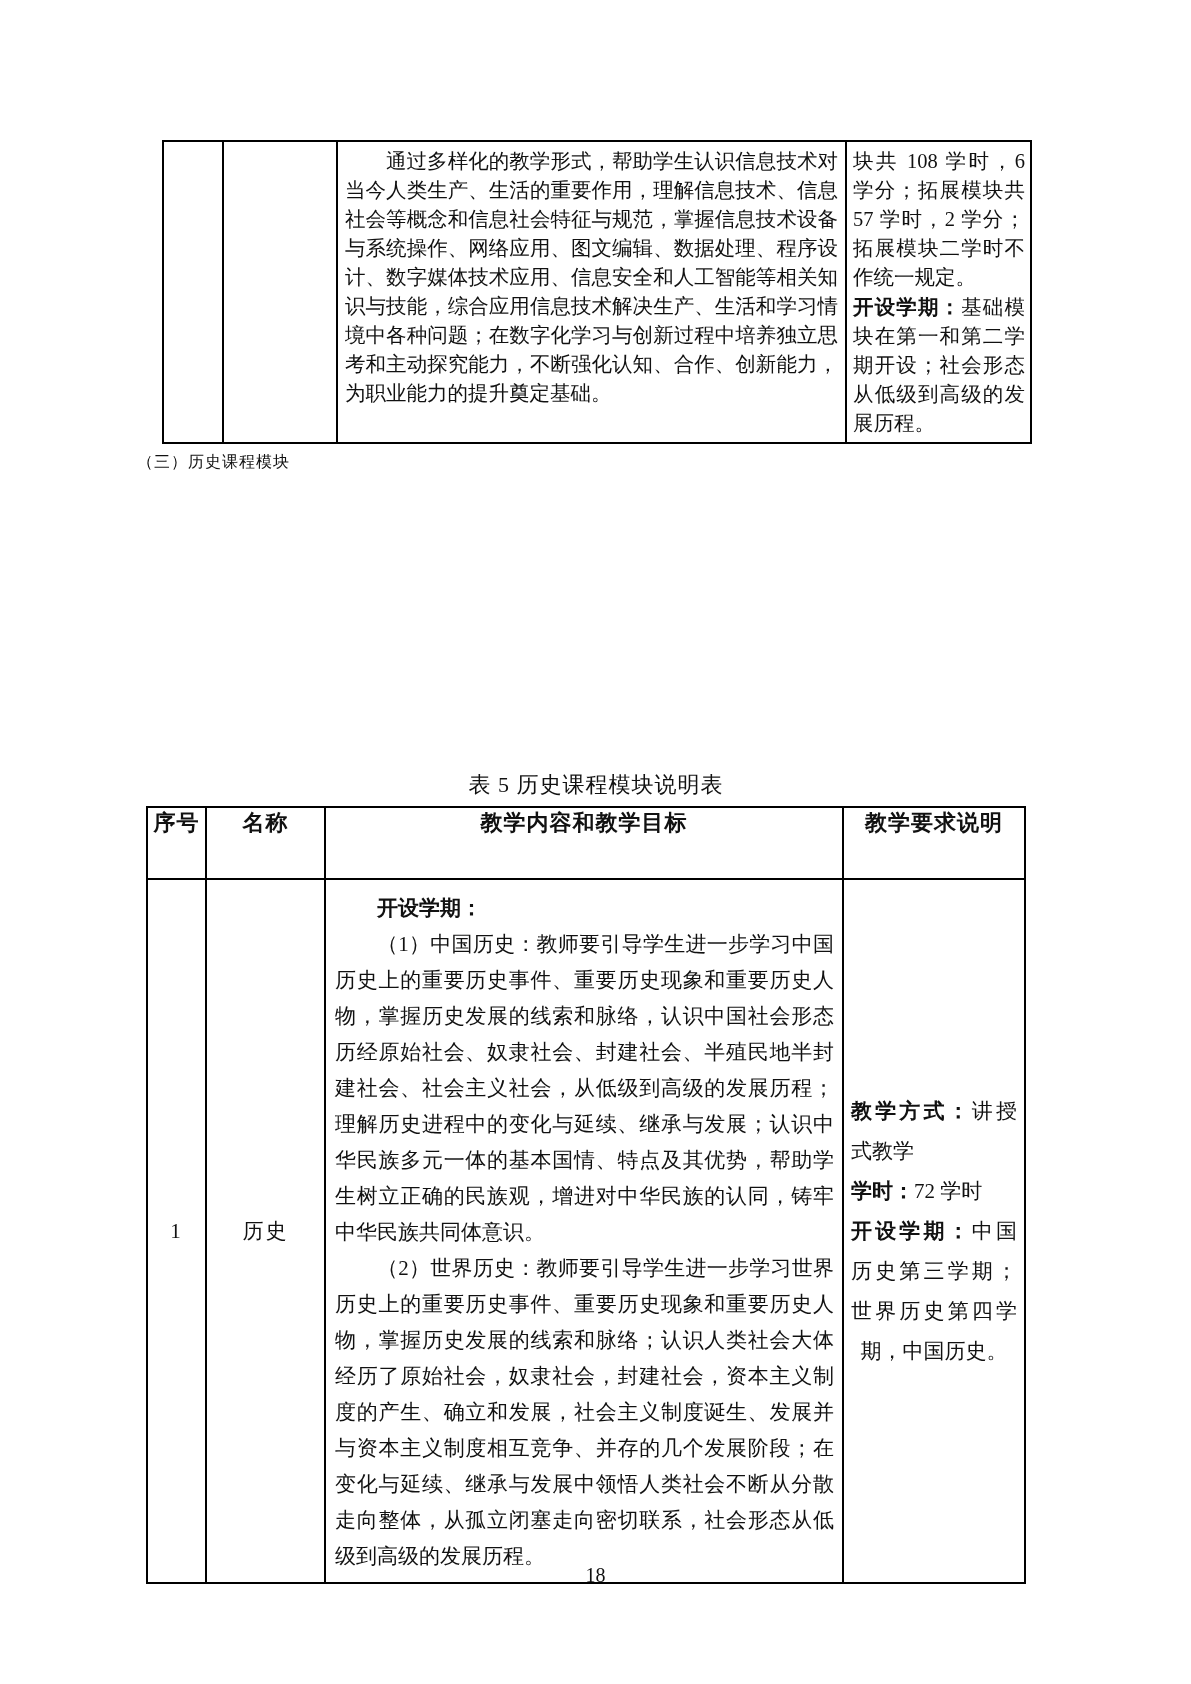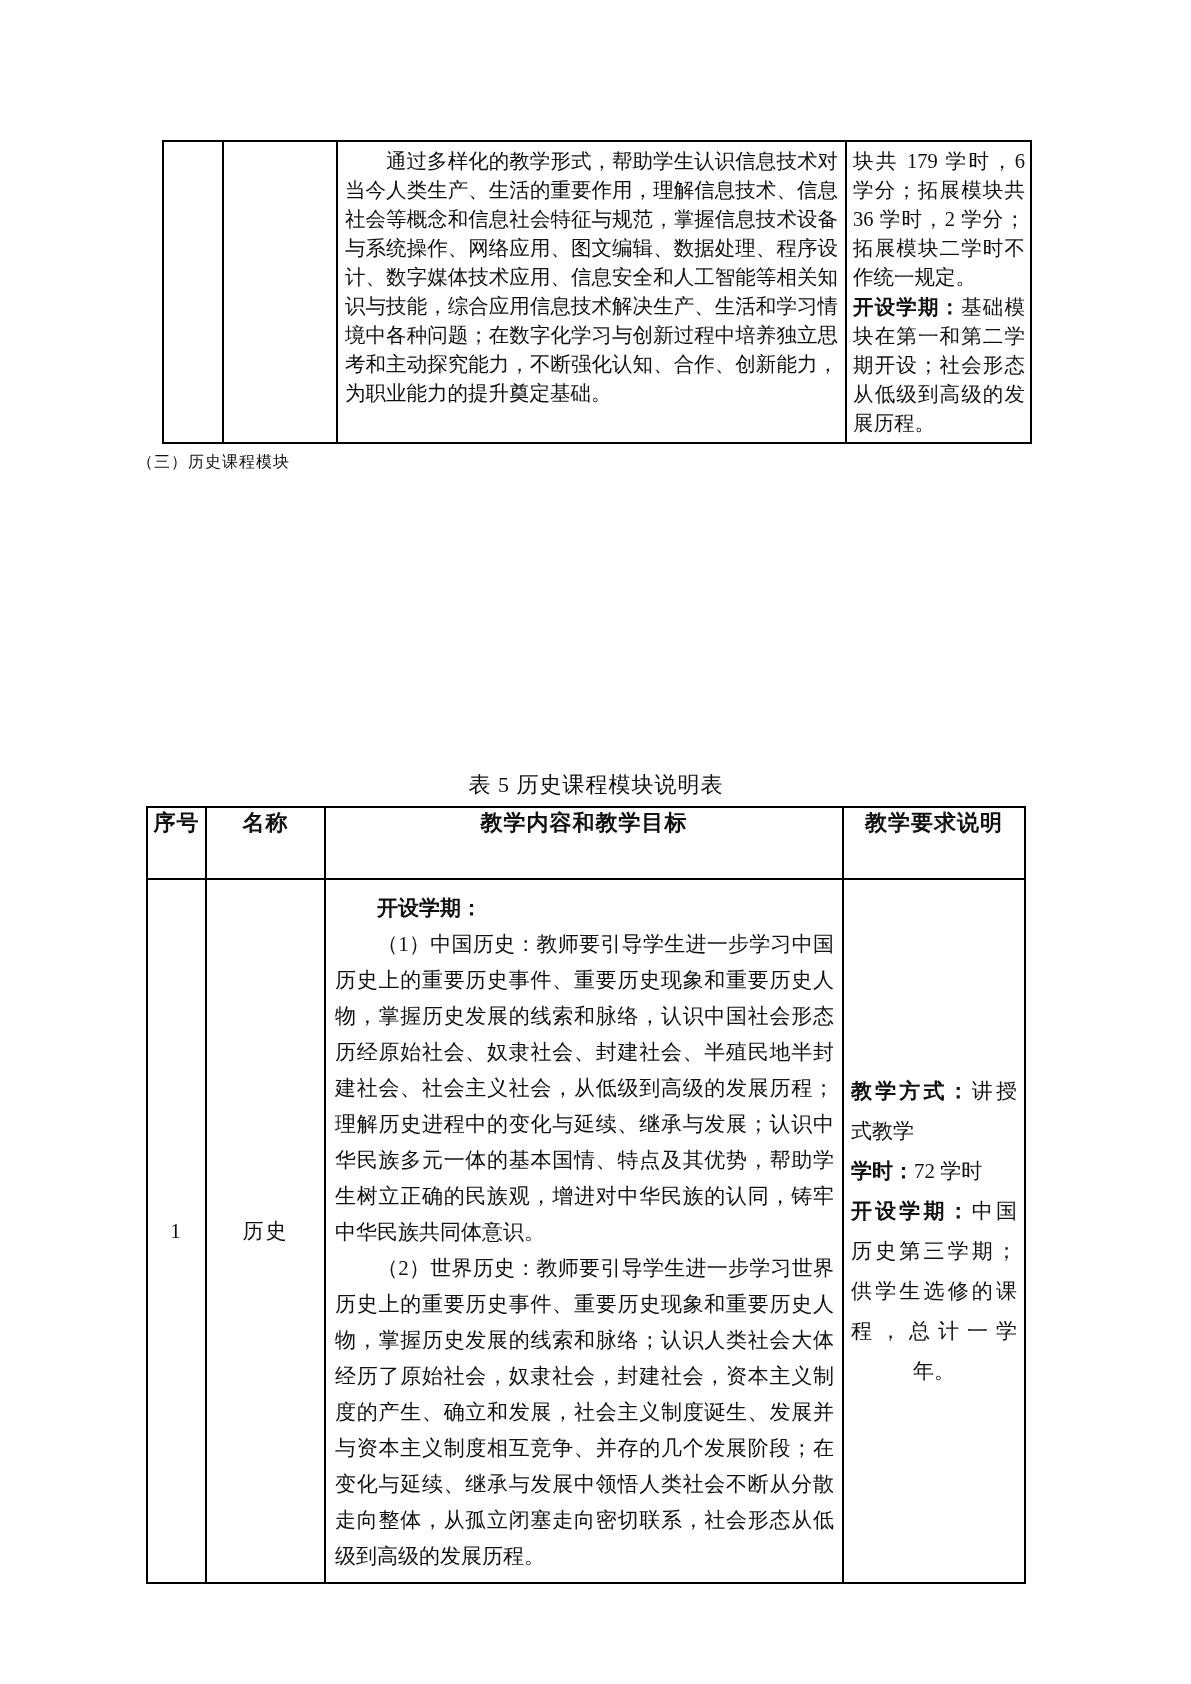--- a/index.html
+++ b/index.html
@@ -139,21 +139,21 @@
         <col style="width:185px">
     </colgroup>
     <tbody>
         <tr>
       <td></td>
       <td></td>
       <td class="cell-content">
         <p>通过多样化的教学形式，帮助学生认识信息技术对当今人类生产、生活的重要作用，理解信息技术、信息社会等概念和信息社会特征与规范，掌握信息技术设备与系统操作、网络应用、图文编辑、数据处理、程序设计、数字媒体技术应用、信息安全和人工智能等相关知识与技能，综合应用信息技术解决生产、生活和学习情境中各种问题；在数字化学习与创新过程中培养独立思考和主动探究能力，不断强化认知、合作、创新能力，为职业能力的提升奠定基础。</p>
       </td>
       <td class="cell-req">
-        <p><span>块共 179 学时，6 学分；拓展模块共 36 学时，2 学分；拓展模块二学时不作统一规定。</span></p>
+        <p><span>块共 108 学时，6 学分；拓展模块共 57 学时，2 学分；拓展模块二学时不作统一规定。</span></p>
         <p><b>开设学期：</b><span>基础模块在第一和第二学期开设；社会形态从低级到高级的发展历程。</span></p>
       </td>
     </tr>
   </tbody>
     </table>
 
   <div class="section-heading">（三）历史课程模块</div>
 
 
   <div class="table-caption">表 5 历史课程模块说明表</div>
@@ -176,20 +176,21 @@
       <td class="seq-cell">1</td>
       <td class="name-cell">历史</td>
       <td class="content-cell">
         <p><span class="content-heading">开设学期：</span></p>
         <p>（1）中国历史：教师要引导学生进一步学习中国历史上的重要历史事件、重要历史现象和重要历史人物，掌握历史发展的线索和脉络，认识中国社会形态历经原始社会、奴隶社会、封建社会、半殖民地半封建社会、社会主义社会，从低级到高级的发展历程；理解历史进程中的变化与延续、继承与发展；认识中华民族多元一体的基本国情、特点及其优势，帮助学生树立正确的民族观，增进对中华民族的认同，铸牢中华民族共同体意识。</p>
         <p>（2）世界历史：教师要引导学生进一步学习世界历史上的重要历史事件、重要历史现象和重要历史人物，掌握历史发展的线索和脉络；认识人类社会大体经历了原始社会，奴隶社会，封建社会，资本主义制度的产生、确立和发展，社会主义制度诞生、发展并与资本主义制度相互竞争、并存的几个发展阶段；在变化与延续、继承与发展中领悟人类社会不断从分散走向整体，从孤立闭塞走向密切联系，社会形态从低级到高级的发展历程。</p>
       </td>
       <td class="req-cell">
         <p><b>教学方式：</b><span>讲授式教学</span></p>
         <p><b>学时：</b><span>72 学时</span></p>
-        <p class="center-last"><b>开设学期：</b><span>中国历史第三学期；供学生选修的课程，总计一学年。</span></p>
+        <p class="center-last"><b>开设学期：</b><span>中国历史第三学期；世界历史第四学期，中国历史。</span></p>
       </td>
     </tr>
   </tbody>
     </table>
 
+  <div class="page-number">18</div>
 
 </div>
 
 </body></html>

